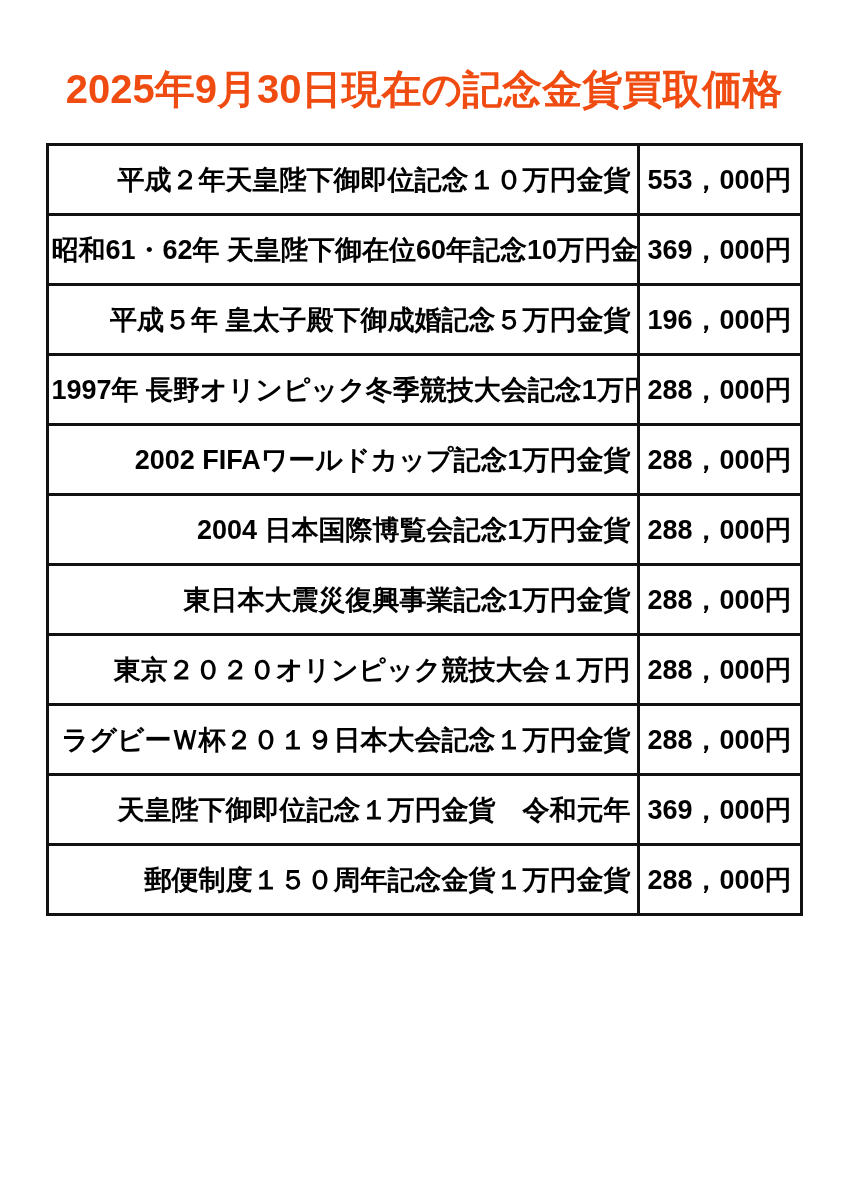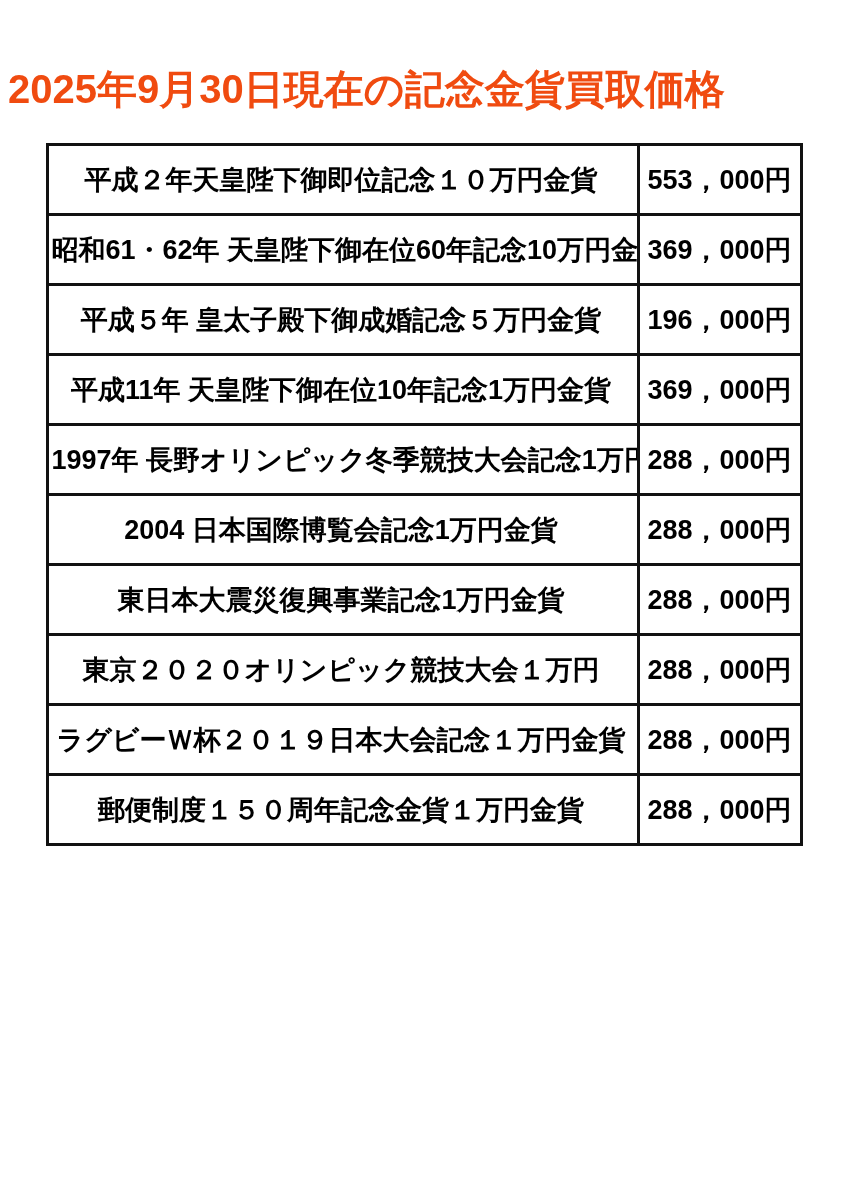--- a/index.html
+++ b/index.html
@@ -9,21 +9,21 @@
   }
   body {
     width: 848px;
     height: 1200px;
     position: relative;
     font-family: "Liberation Sans", "DejaVu Sans", sans-serif;
     color: #000;
   }
   .page-title {
     margin: 66px 8px 0;
-    text-align: left;
+    text-align: center;
     font-size: 40px;
     line-height: 1.15;
     font-weight: 700;
     color: #f04b10; 
     white-space: nowrap;
   }
   table.price-table {
     border-collapse: collapse;
     table-layout: fixed;
     width: 757px;
@@ -34,21 +34,21 @@
     border: 3px solid #111111;
     height: 67px;
     font-size: 27px;
     font-weight: 700;
     vertical-align: middle;
     overflow: hidden;
     white-space: nowrap;
   }
   td.name-cell {
     padding: 0 6px 0 3px;
-    text-align: center;
+    text-align: right;
   }
   td.price-cell {
     width: 150px;
     padding: 0 8px 0 2px;
     text-align: right;
   }
 </style>
 </head>
 <body>
 
@@ -62,41 +62,45 @@
     </tr>
     <tr>
       <td class="name-cell">昭和61・62年 天皇陛下御在位60年記念10万円金貨</td>
       <td class="price-cell">369，000円</td>
     </tr>
     <tr>
       <td class="name-cell">平成５年 皇太子殿下御成婚記念５万円金貨</td>
       <td class="price-cell">196，000円</td>
     </tr>
     <tr>
-      <td class="name-cell">平成11年 天皇陛下御在位10年記念1万円金貨</td>
-      <td class="price-cell">369，000円</td>
+      <td class="name-cell">1997年 長野オリンピック冬季競技大会記念1万円金貨</td>
+      <td class="price-cell">288，000円</td>
     </tr>
     <tr>
-      <td class="name-cell">1997年 長野オリンピック冬季競技大会記念1万円金貨</td>
+      <td class="name-cell">2002 FIFAワールドカップ記念1万円金貨</td>
       <td class="price-cell">288，000円</td>
     </tr>
     <tr>
       <td class="name-cell">2004 日本国際博覧会記念1万円金貨</td>
       <td class="price-cell">288，000円</td>
     </tr>
     <tr>
       <td class="name-cell">東日本大震災復興事業記念1万円金貨</td>
       <td class="price-cell">288，000円</td>
     </tr>
     <tr>
       <td class="name-cell">東京２０２０オリンピック競技大会１万円</td>
       <td class="price-cell">288，000円</td>
     </tr>
     <tr>
       <td class="name-cell">ラグビーＷ杯２０１９日本大会記念１万円金貨</td>
       <td class="price-cell">288，000円</td>
     </tr>
     <tr>
+      <td class="name-cell">天皇陛下御即位記念１万円金貨　令和元年</td>
+      <td class="price-cell">369，000円</td>
+    </tr>
+    <tr>
       <td class="name-cell">郵便制度１５０周年記念金貨１万円金貨</td>
       <td class="price-cell">288，000円</td>
     </tr>
   </tbody>
 </table>
 
 </body></html>

